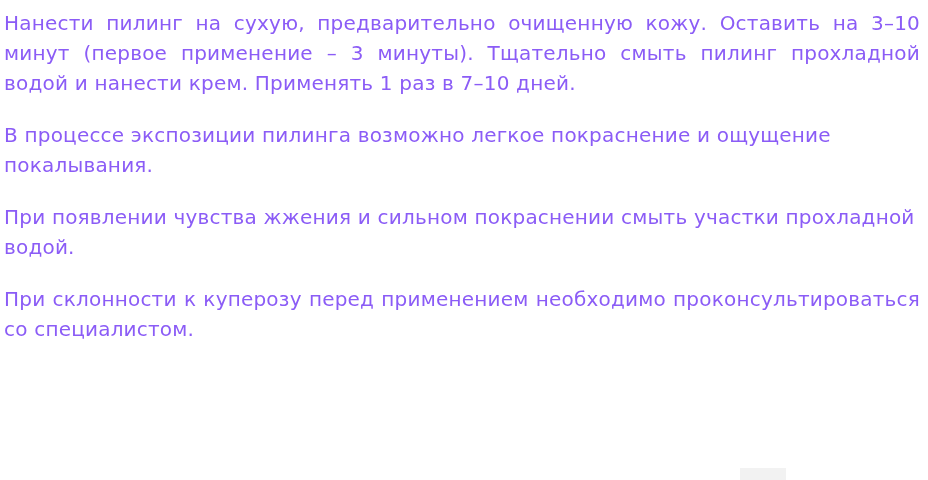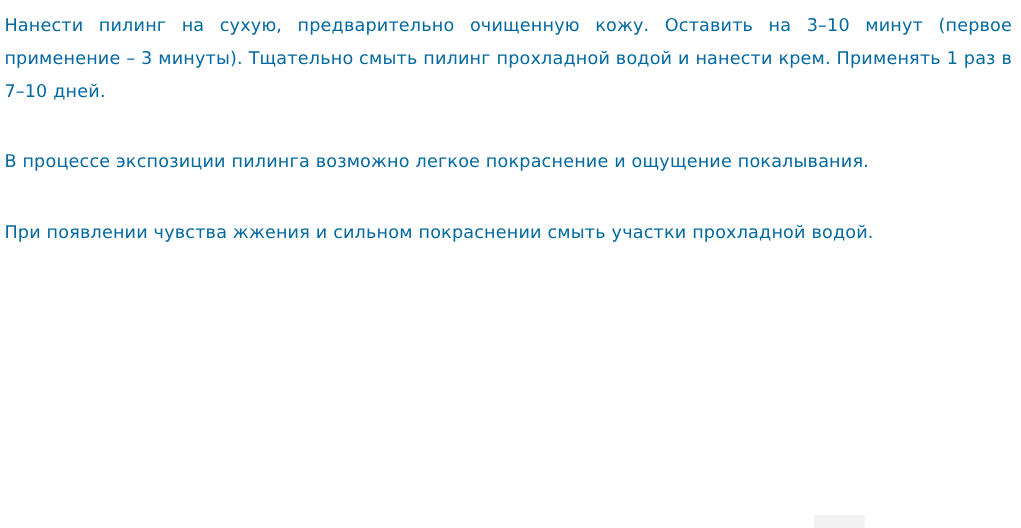--- a/index.html
+++ b/index.html
@@ -15,30 +15,30 @@
     overflow: hidden;
   }
   .page {
     box-sizing: border-box;
     width: 928px;
     height: 480px;
     padding: 8px 8px 0 4px;
     position: relative;
   }
   .para {
-    font-size: 16px;
+    font-size: 20px;
     line-height: 30px;
     text-align: justify;
     text-justify: inter-word;
     margin: 0;
-    color: #0369a1;
+    color: #8b5cf6;
     letter-spacing: 0.01em;
   }
   .para + .para {
-    margin-top: 34px;
+    margin-top: 22px;
   }
   .para-loose {
     text-align: justify;
   }
   .para-left {
     text-align: left;
   }
   .bold {
     font-weight: 700;
   }
@@ -62,16 +62,19 @@
 
   <p class="para para-left">
     <span>В процессе экспозиции пилинга возможно легкое покраснение и ощущение покалывания.</span>
   </p>
 
   <p class="para para-left">
     <span>При появлении чувства жжения и сильном покраснении смыть участки прохладной водой.</span>
   </p>
 
 
+  <p class="para para-loose">
+    <span>При склонности к куперозу перед применением необходимо проконсультироваться со специалистом.</span>
+  </p>
 
 
   <div class="faint-box"></div>
 </div>
 
 </body></html>

